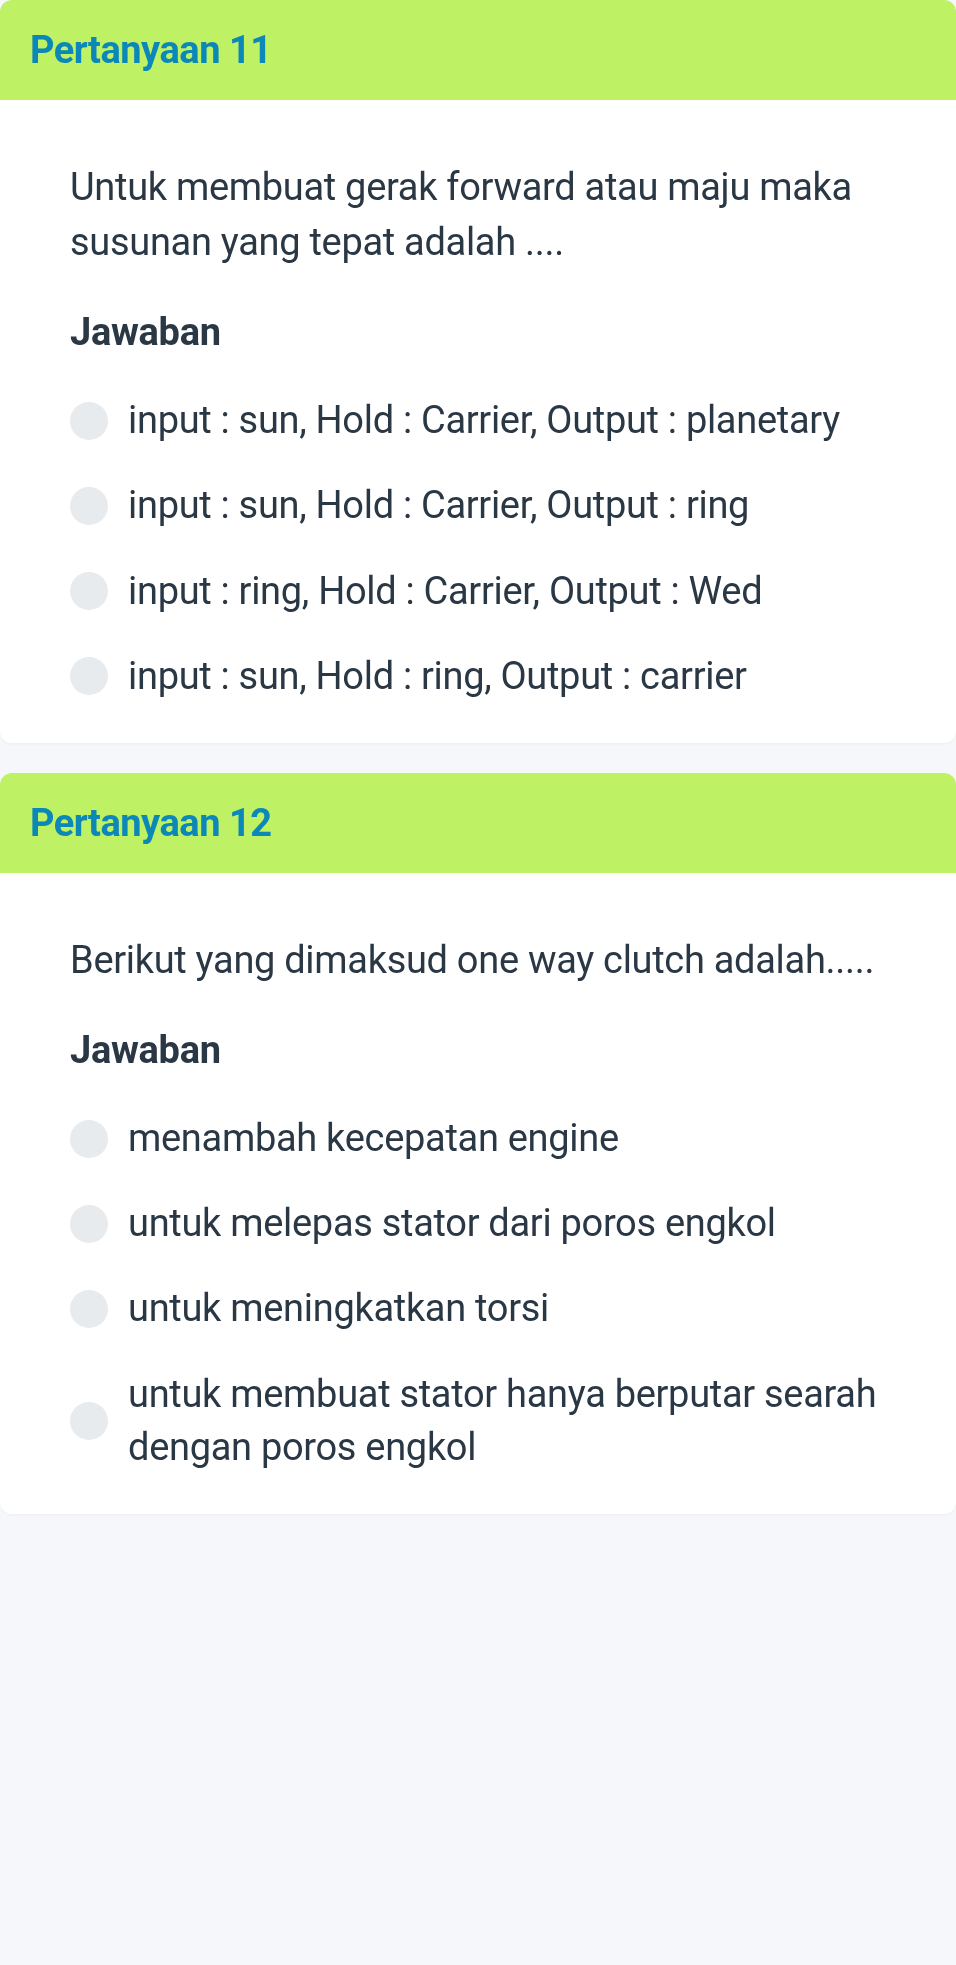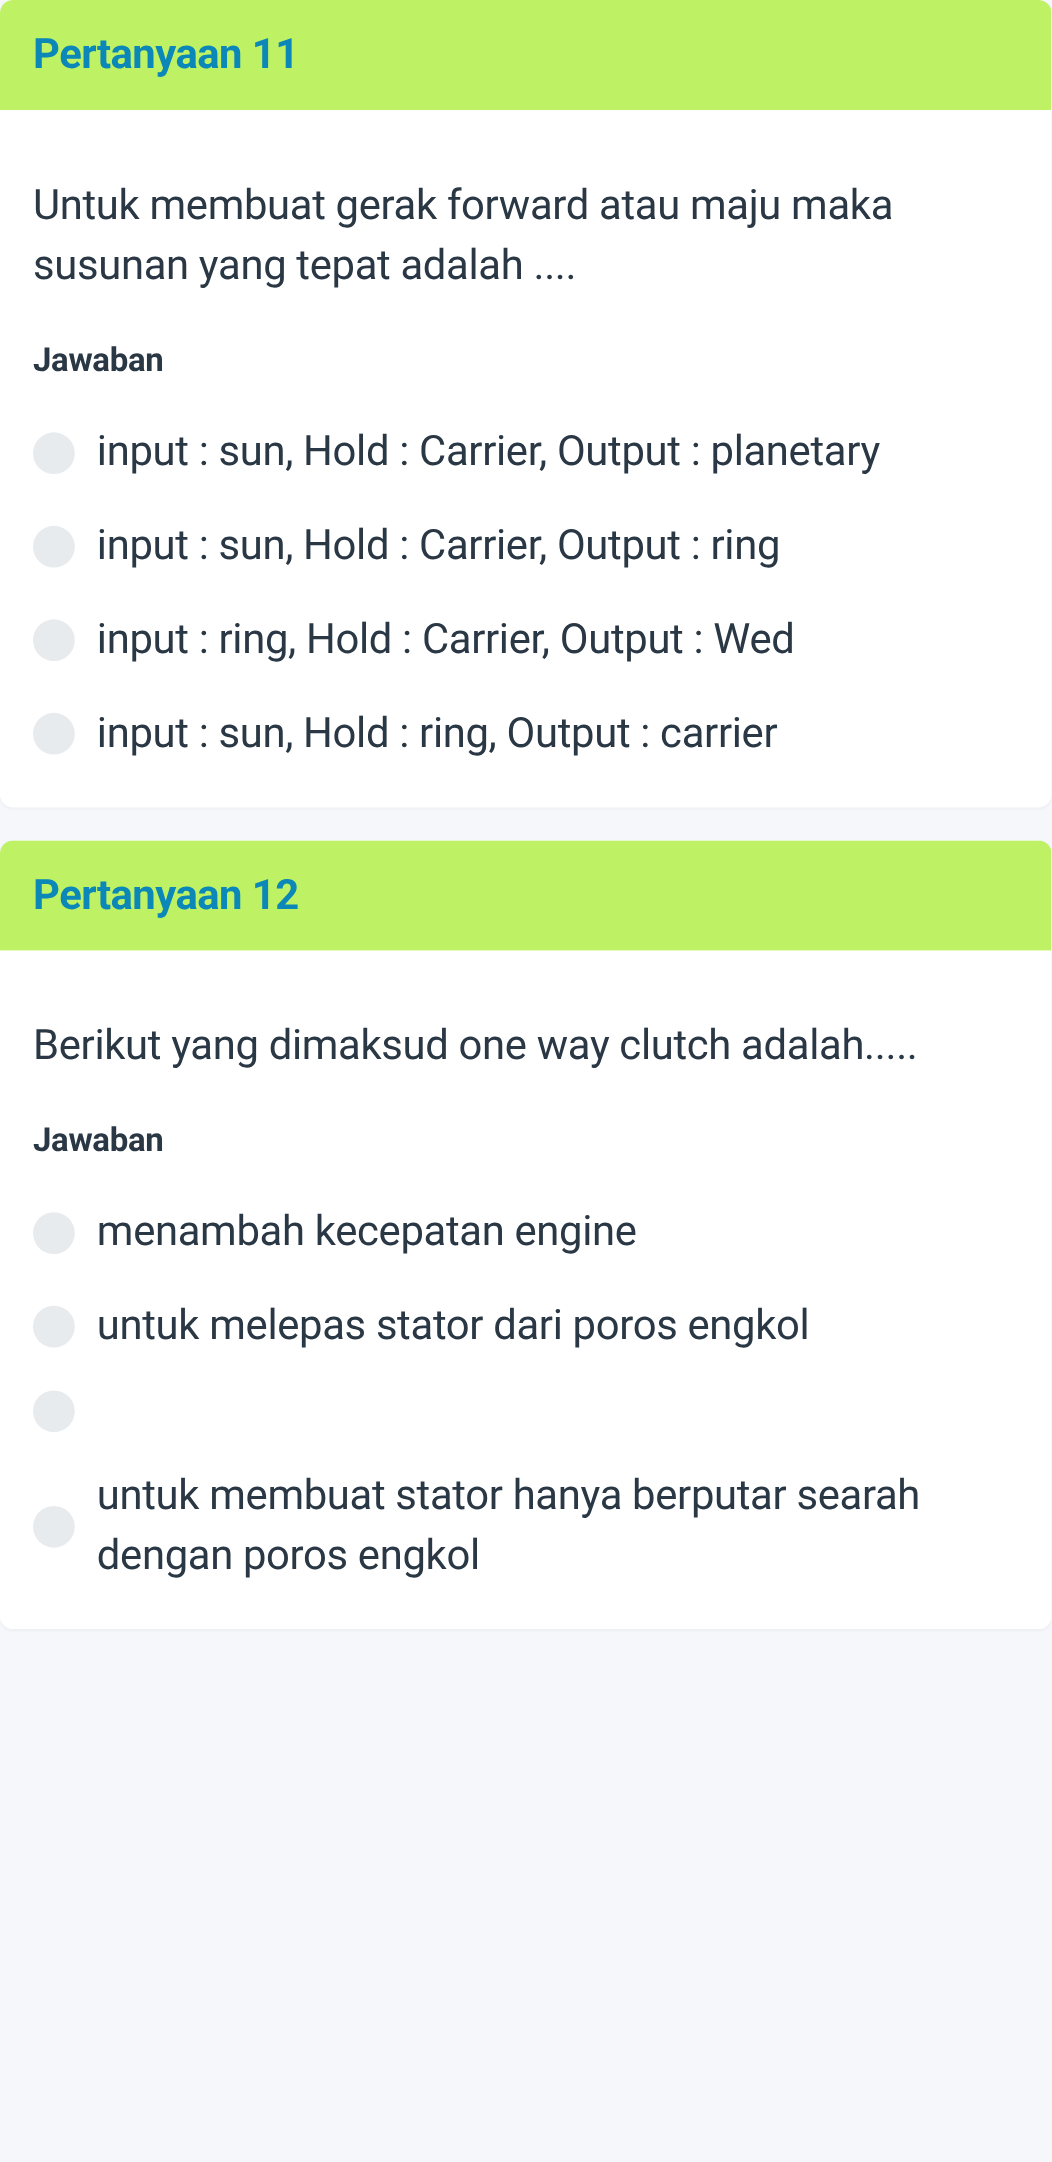--- a/index.html
+++ b/index.html
@@ -25,30 +25,31 @@
       padding: 28px 30px;
     }
     .question-title {
       color: #0b87b8;
       font-size: 38px;
       font-weight: 700;
       letter-spacing: -0.5px;
     }
     .question-body {
       padding: 60px 30px 40px 30px;
+      margin-left: 40px;
     }
     .question-text {
       font-size: 38px;
       color: #2a3744;
       line-height: 1.45;
       margin-bottom: 40px;
       letter-spacing: -0.3px;
     }
     .answer-label {
-      font-size: 30px;
+      font-size: 38px;
       font-weight: 700;
       color: #2a3744;
       margin-bottom: 40px;
       letter-spacing: -0.3px;
     }
     .option-row {
       display: flex;
       align-items: center;
       gap: 20px;
       margin-bottom: 32px;
@@ -111,19 +112,20 @@
     <div class="option-row">
       <div class="radio-circle"></div>
       <div class="option-text">menambah kecepatan engine</div>
     </div>
     <div class="option-row">
       <div class="radio-circle"></div>
       <div class="option-text">untuk melepas stator dari poros engkol</div>
     </div>
     <div class="option-row">
       <div class="radio-circle"></div>
+      <div class="option-text">untuk meningkatkan torsi</div>
     </div>
     <div class="option-row">
       <div class="radio-circle"></div>
       <div class="option-text">untuk membuat stator hanya berputar searah dengan poros engkol</div>
     </div>
   </div>
 </div>
 
 </body></html>

